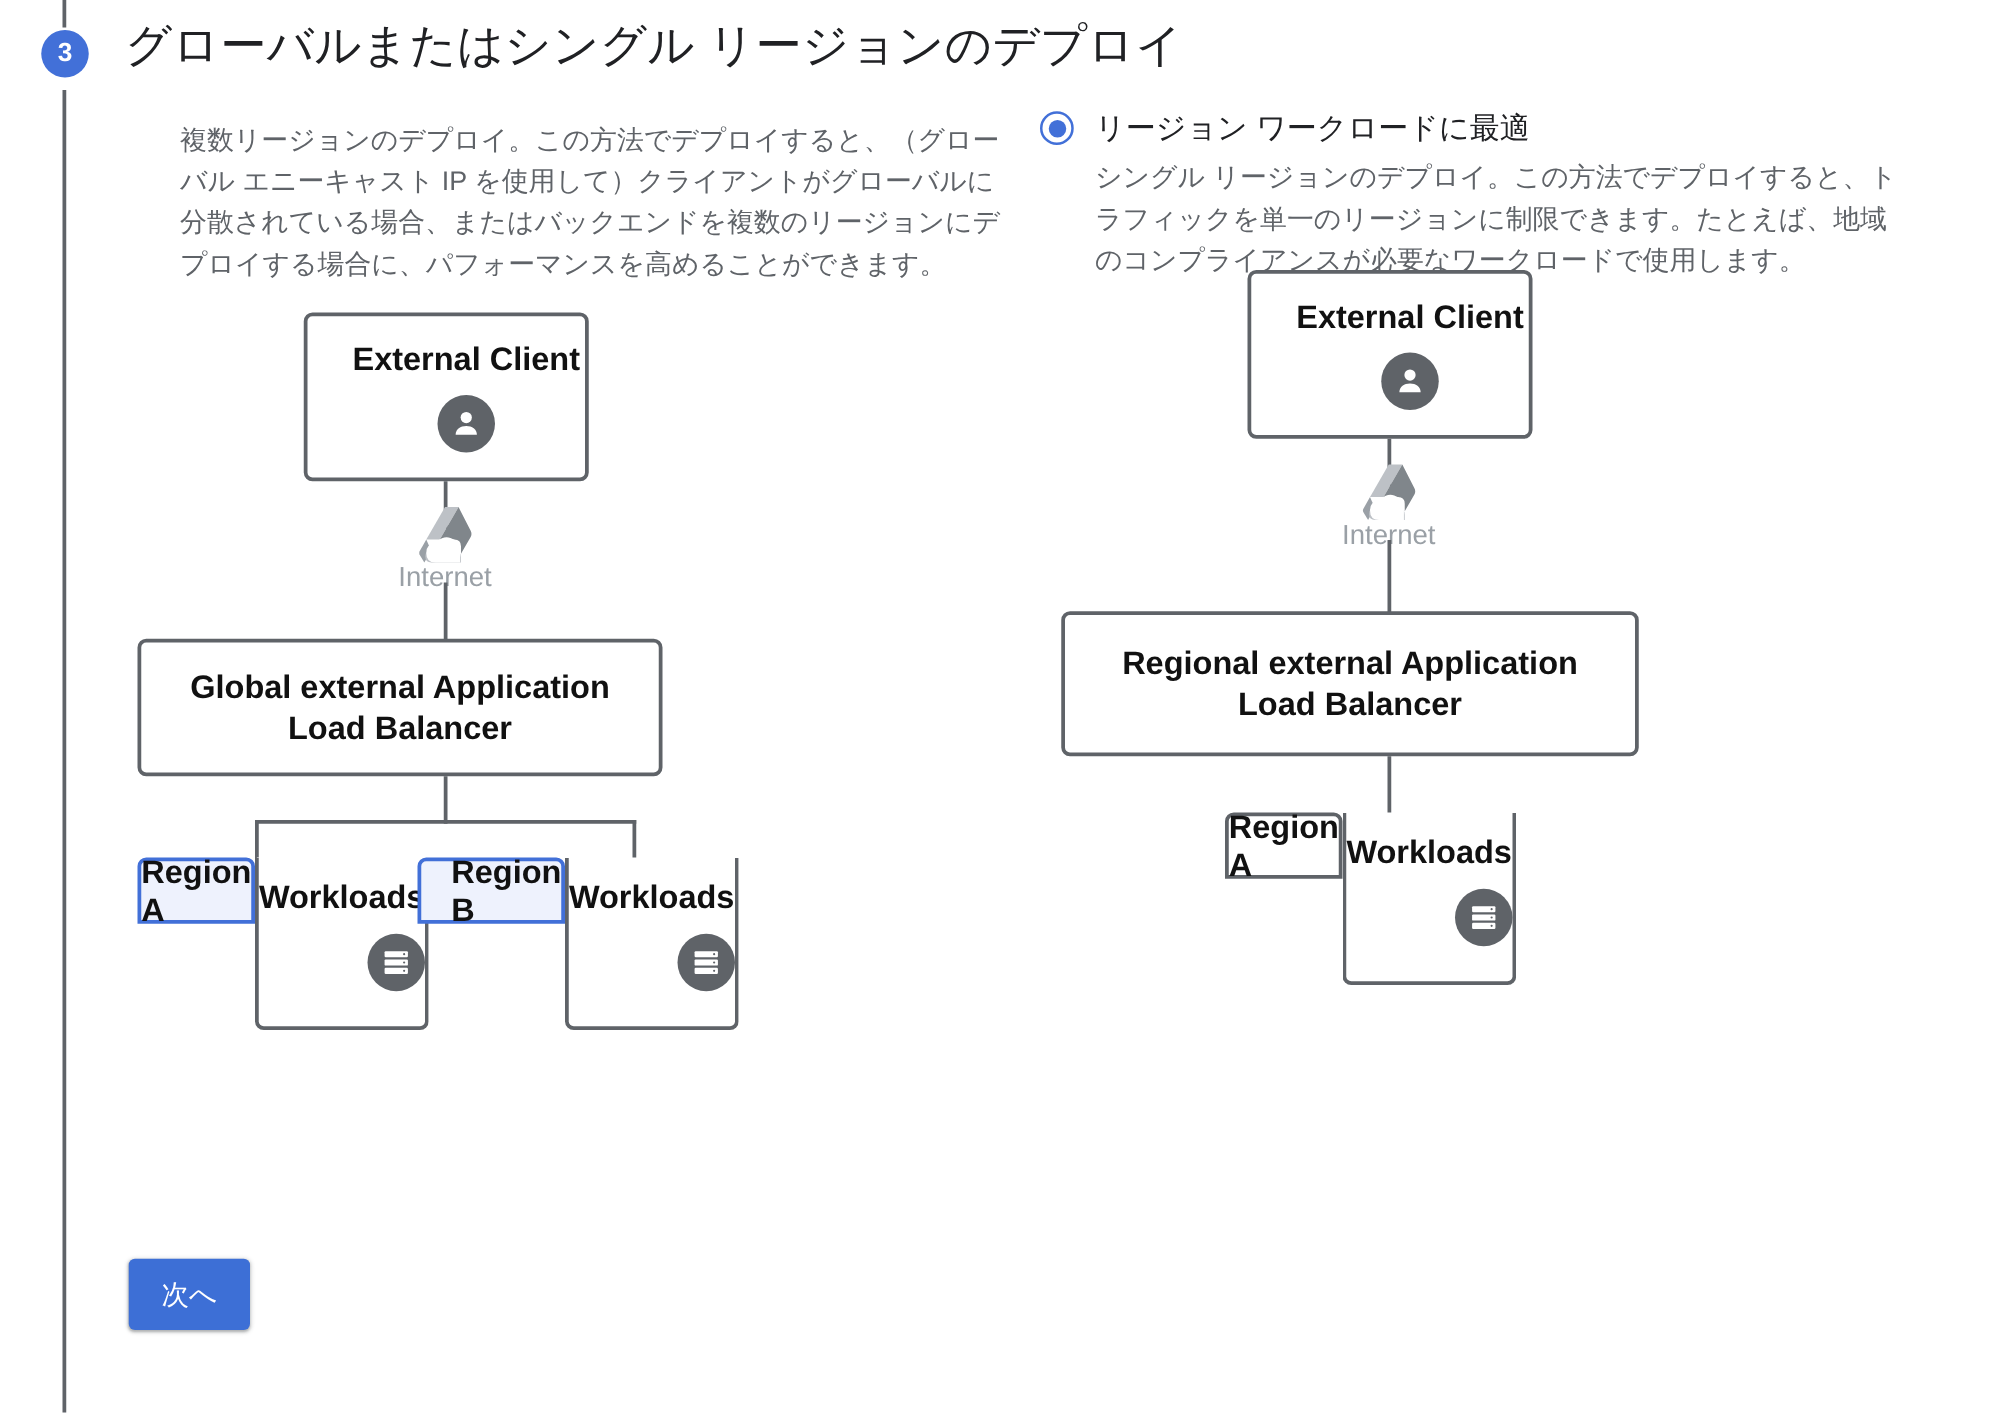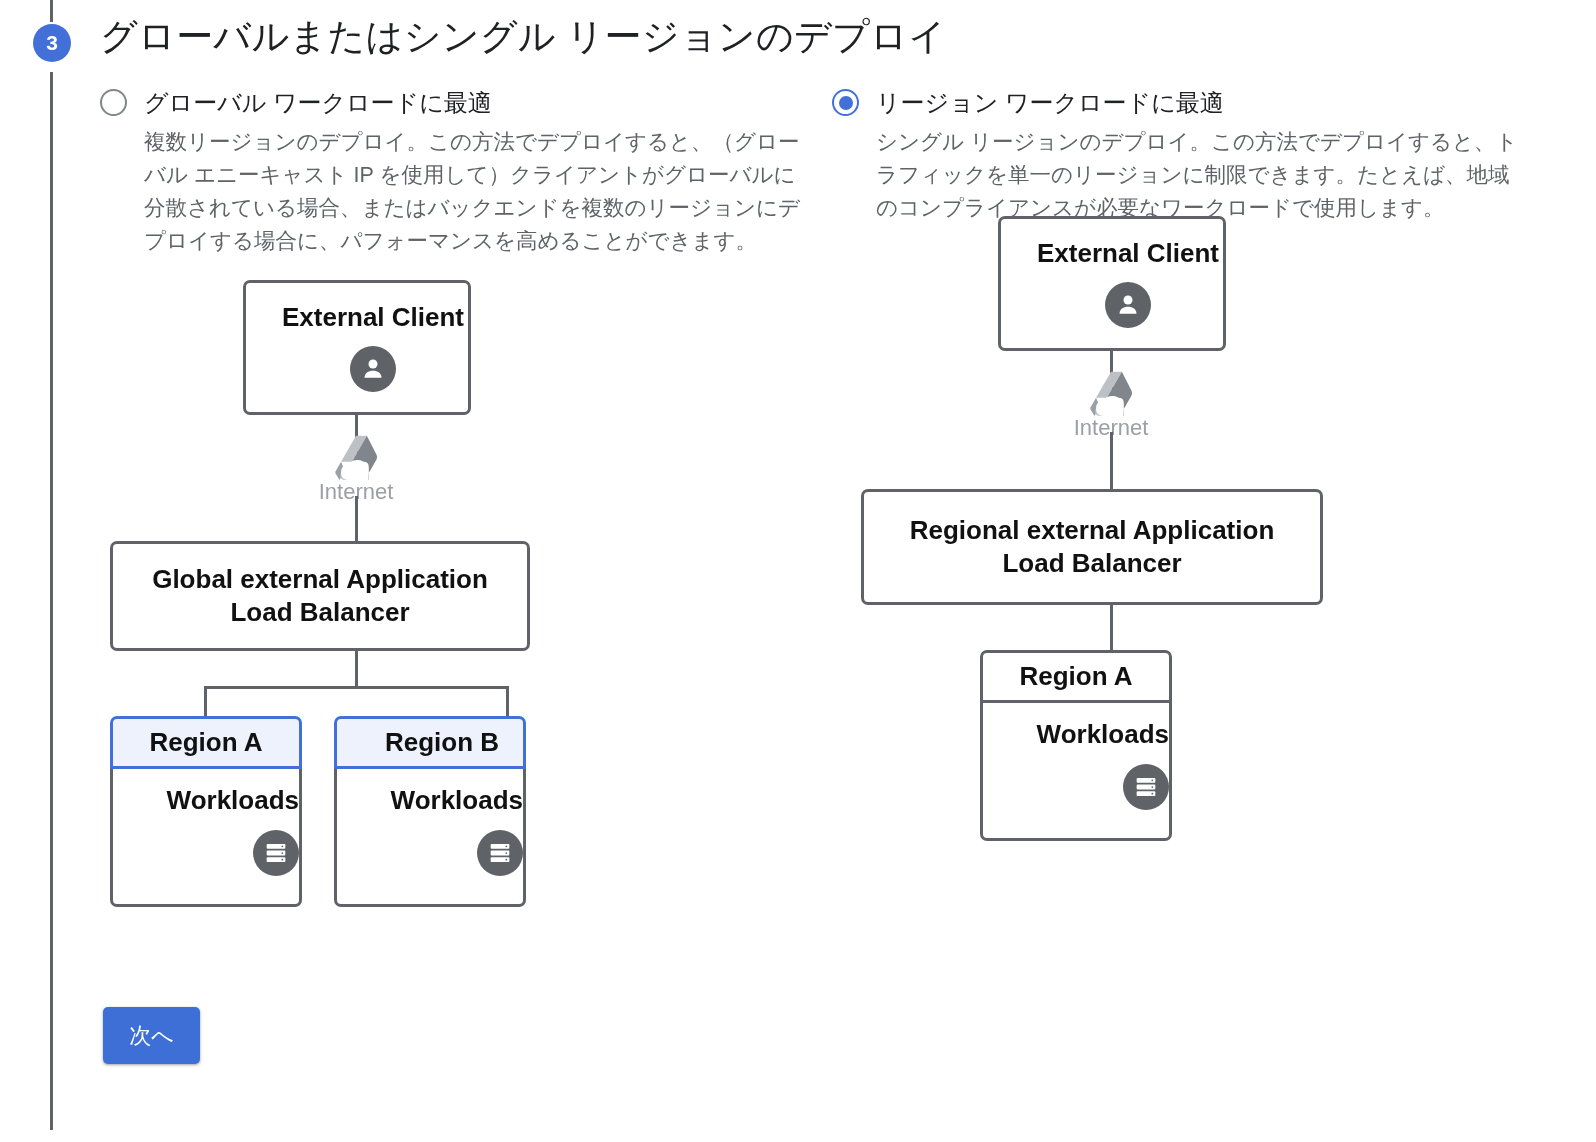--- a/index.html
+++ b/index.html
@@ -100,21 +100,21 @@
     position: absolute; display: flex; flex-direction: column;
     align-items: center;
   }
   .internet-label {
     font-size: 22px; color: #9aa0a6; line-height: 26px; margin-top: -4px;
   }
 
   
   .region-card {
     position: absolute;
-    display: flex; flex-direction: column;
+    display: flex; flex-direction: row;
     border-radius: 7px;
     overflow: visible;
   }
   .region-head {
     border: 3px solid #4270d8;
     border-top-left-radius: 7px; border-top-right-radius: 7px;
     background: #eef2fd;
     display: flex; align-items: center; justify-content: center;
     font-size: 26px; font-weight: 700; color: #111;
   }
@@ -150,24 +150,20 @@
 
 <div class="rail-top"></div>
 <div class="rail-bottom"></div>
 <div class="step-badge">3</div>
 
 <div class="page-title">グローバルまたはシングル リージョンのデプロイ</div>
 
 <div class="options">
 
   <div class="option-col opt-col-left">
-    <div class="opt-head">
-      <div class="radio"></div>
-      <div class="opt-label">グローバル ワークロードに最適</div>
-    </div>
     <div class="opt-desc">複数リージョンのデプロイ。この方法でデプロイすると、（グローバル エニーキャスト IP を使用して）クライアントがグローバルに分散されている場合、またはバックエンドを複数のリージョンにデプロイする場合に、パフォーマンスを高めることができます。</div>
 
     <div class="diagram" style="height:660px;">
 
       <div class="node" style="left:143px; top:12px; width:228px; height:135px; padding-top:18px; gap:12px;">
         <div class="node-title">External Client</div>
         <div class="circ-icon">
           <svg width="30" height="30" viewBox="0 0 24 24" aria-hidden="true">
             <circle cx="12" cy="8" r="3.6" fill="#ffffff"></circle>
             <path d="M5.2 19c0-3.6 3.1-5.6 6.8-5.6s6.8 2 6.8 5.6z" fill="#ffffff"></path>
@@ -264,21 +260,21 @@
           <path d="M12.4 23.6 L8.2 31.0 q-0.4 0.9 0 1.8 l3.0 5.0 4.2 -7.4 z" fill="#9aa0a6"></path>
           <path d="M32.4 3.5 L20.8 23.6 l8.9 0 q4.2 0 4.2 4.2 l0 4.6 6.0 -10.4 q1.0 -1.9 0 -3.8 z" fill="#80868b"></path>
           <path d="M15.6 30.4 h14.1 q4.2 0 4.2 4.2 l0 3.2 H15.6 q-3.8 0 -3.8 -3.7 q0 -3.7 3.8 -3.7 z" fill="#bdc1c6"></path>
           <path d="M18.0 26.0 a8.4 8.4 0 0 1 15.4 4.6 l0 7.2 H18.0 q-5.6 0 -5.6 -5.9 q0 -5.9 5.6 -5.9 z" fill="#ffffff"></path>
         </svg>
         <div class="internet-label">Internet</div>
       </div>
 
       <div class="connector v-line" style="left:278px; top:197px; height:60px;"></div>
 
-      <div class="node" style="left:17px; top:254px; width:462px; height:116px; justify-content:center; padding:0 26px;margin-left:12px;">
+      <div class="node" style="left:17px; top:254px; width:462px; height:116px; justify-content:center; padding:0 26px;">
         <div class="node-title">Regional external Application Load Balancer</div>
       </div>
 
       <div class="connector v-line" style="left:278px; top:370px; height:48px;"></div>
 
       <div class="region-card plain" style="left:148px; top:415px; width:192px;">
         <div class="region-head" style="height:53px;">Region A</div>
         <div class="region-body" style="height:138px; padding-top:16px; gap:14px;">
           <div class="workload-label">Workloads</div>
           <div class="circ-icon db">

